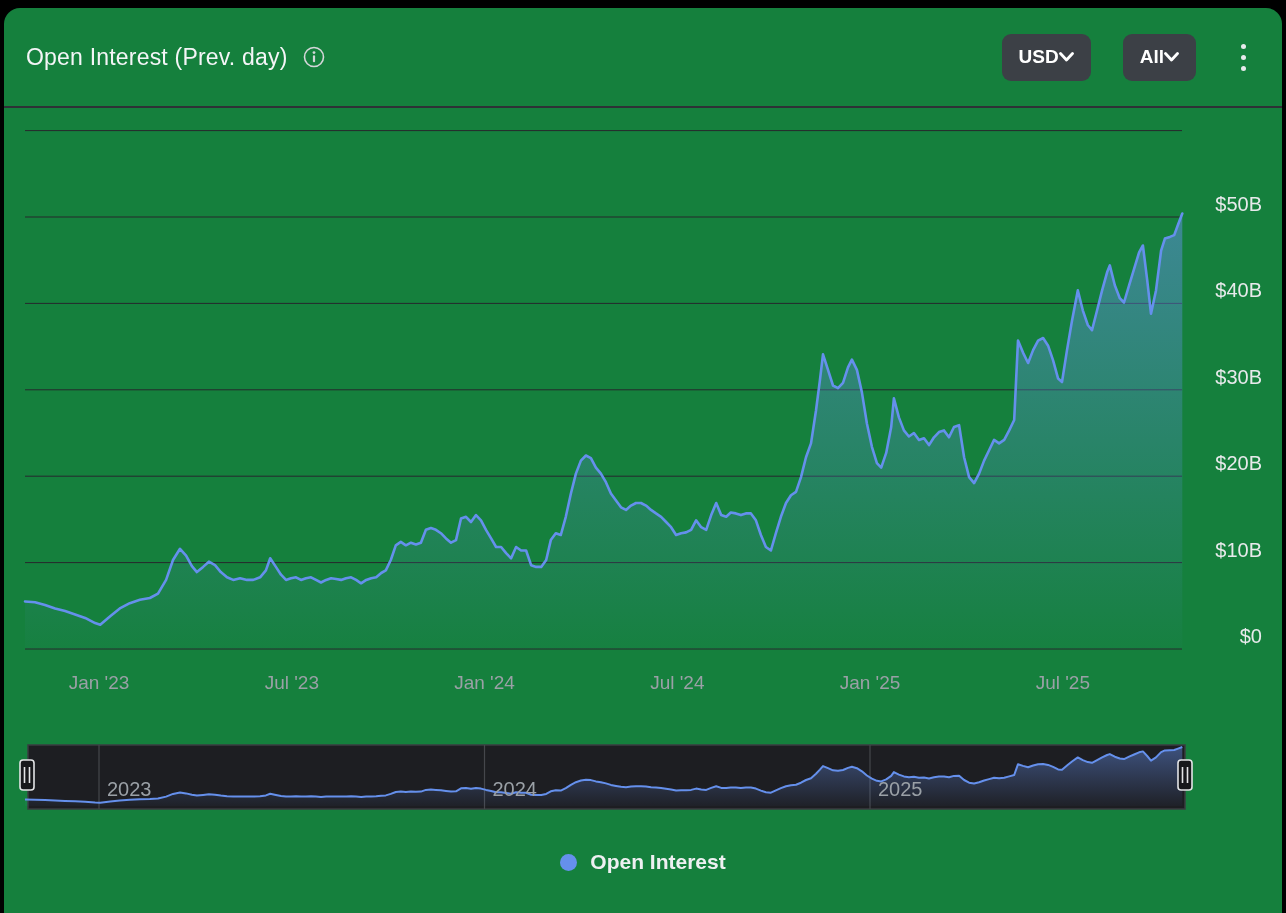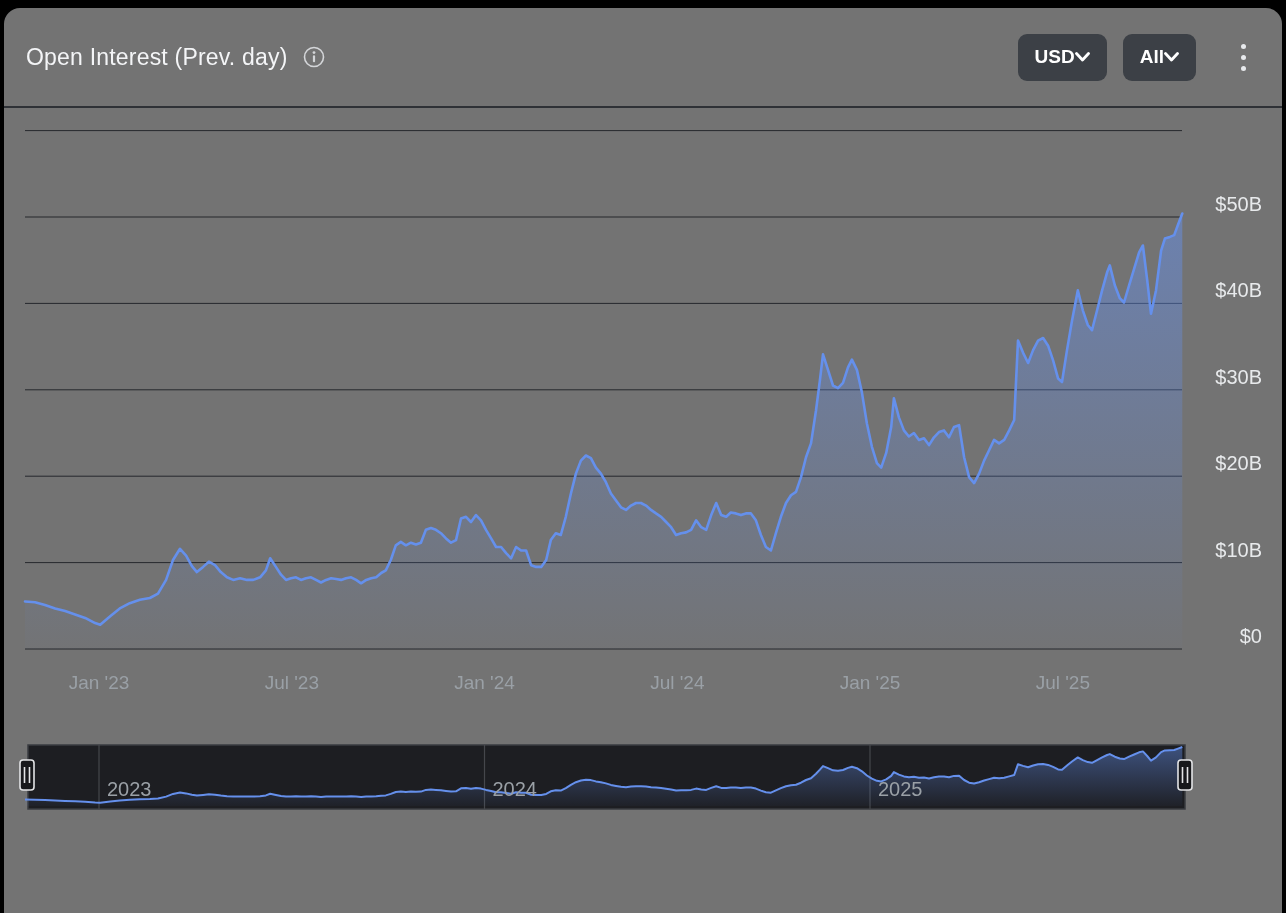--- a/index.html
+++ b/index.html
@@ -1,26 +1,26 @@
 <!DOCTYPE html>
 <html><head>
 <meta charset="utf-8">
 <style>
   html,body{margin:0;padding:0;background:#000;}
   body{width:1286px;height:913px;position:relative;font-family:"Liberation Sans",sans-serif;overflow:hidden;}
-  .card{position:absolute;left:4px;right:4px;top:8px;bottom:0;background:#737373;border-radius:16px 16px 0 0;}
+  .card{position:absolute;left:4px;right:4px;top:8px;bottom:0;background:#15803d;border-radius:16px 16px 0 0;}
   .header{position:absolute;top:0;left:0;right:0;height:100px;display:flex;align-items:center;
           padding:0 22px;border-bottom:2px solid #2e3136;box-sizing:border-box;}
   .title{font-size:23px;color:#f4f5f7;font-weight:500;letter-spacing:.2px;}
   .info{margin-left:14px;display:flex;align-items:center;}
   .controls{margin-left:auto;display:flex;align-items:center;}
   .btn{display:flex;align-items:center;background:#3c4046;border:none;border-radius:9px;
        color:#fff;font-weight:700;font-size:19px;font-family:"Liberation Sans",sans-serif;
        height:47px;padding:0 17px;cursor:pointer;}
-  .btn + .btn{margin-left:16px;}
+  .btn + .btn{margin-left:32px;}
   .kebab{margin-left:30px;width:34px;height:47px;display:flex;flex-direction:column;align-items:center;
          justify-content:center;gap:6px;cursor:pointer;background:none;border:none;padding:0;}
   .kebab span{width:5px;height:5px;border-radius:50%;background:#e8eaed;display:block;}
   .chart-wrap{position:absolute;top:100px;left:0;width:1278px;height:600px;}
   .nav-wrap{position:absolute;top:730px;left:0;width:1041px;height:80px;}
   .legend{position:absolute;top:832px;left:0;right:0;height:44px;display:flex;align-items:center;
           justify-content:center;gap:13px;}
   .legend-marker{width:17px;height:17px;border-radius:50%;}
   .legend-label{color:#eef0f2;font-size:21px;font-weight:600;}
   svg text{font-family:"Liberation Sans",sans-serif;}
@@ -127,14 +127,18 @@
         <line x1="25.5" y1="29" x2="25.5" y2="45" stroke="#e3e4e6" stroke-width="1.6"></line>
       </g>
       <g>
         <rect x="1174" y="22" width="14" height="30" rx="3" fill="#17181b" stroke="#e3e4e6" stroke-width="1.6"></rect>
         <line x1="1178.5" y1="29" x2="1178.5" y2="45" stroke="#e3e4e6" stroke-width="1.6"></line>
         <line x1="1183.5" y1="29" x2="1183.5" y2="45" stroke="#e3e4e6" stroke-width="1.6"></line>
       </g>
     </svg>
   </div>
 
+  <div class="legend">
+    <span class="legend-marker" style="background: rgb(101, 144, 236);"></span>
+    <span class="legend-label">Open Interest</span>
+  </div>
 
 </div>
 
 </body></html>

